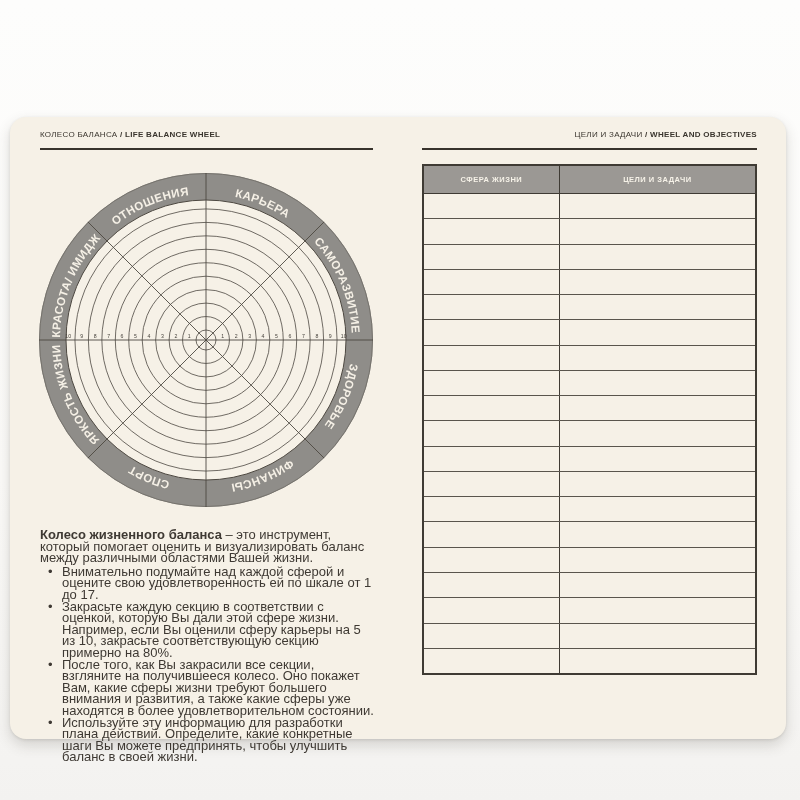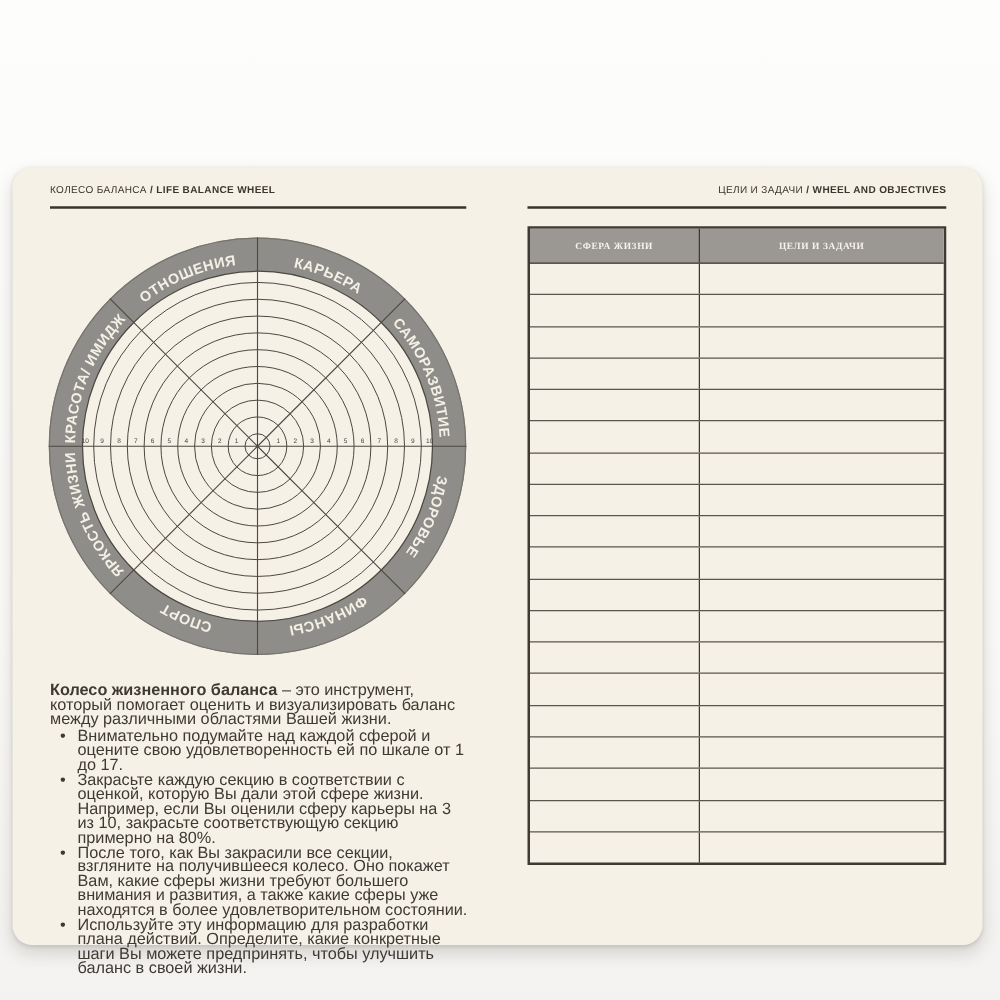--- a/index.html
+++ b/index.html
@@ -1,18 +1,18 @@
 <!DOCTYPE html>
 <html><head>
 <meta charset="utf-8">
 <style>
   html,body{margin:0;padding:0;}
   body{width:800px;height:800px;background:#fefefe;font-family:"Liberation Sans",sans-serif;position:relative;overflow:hidden;}
   .stage{position:absolute;inset:0;background:linear-gradient(180deg,#fdfdfc 0%,#fbfaf8 60%,#f3f2f0 100%);}
-  .page{position:absolute;left:10px;top:134px;width:776px;height:622px;background:#f6f1e7;border-radius:16px;
+  .page{position:absolute;left:10px;top:117px;width:776px;height:622px;background:#f6f1e7;border-radius:16px;
         box-shadow:0 6px 14px rgba(60,55,45,.18), 0 1px 3px rgba(60,55,45,.12);}
   .hdr{position:absolute;top:13px;height:18px;border-bottom:2px solid #38332c;color:#3a352e;font-size:8px;
        letter-spacing:.3px;white-space:nowrap;}
   .hdr .ru{font-weight:400;}
   .hdr .bold{font-weight:700;}
   .hdr-left{left:30px;width:333px;text-align:left;}
   .hdr-right{left:412px;width:335px;text-align:right;}
   #wheel-svg{position:absolute;left:26px;top:53px;}
   .wheel-line{stroke:#4d4841;stroke-width:0.9;fill:none;}
   .wheel-circle{stroke:#4d4841;stroke-width:0.8;fill:none;}
@@ -21,21 +21,21 @@
   .desc{position:absolute;left:30px;top:412px;width:336px;color:#3e3933;font-size:13px;line-height:11.6px;}
   .desc p{margin:0 0 2px 0;}
   .desc b{font-weight:700;}
   .desc ul{list-style:none;margin:0;padding:0;}
   .desc li{position:relative;padding-left:22px;margin:0;}
   .desc li::before{content:"\2022";position:absolute;left:8px;top:0;}
   .gtable{position:absolute;left:412px;top:47px;width:335px;height:511px;border:2px solid #3f3b34;
           box-sizing:border-box;display:flex;flex-direction:column;}
   .g-head{display:flex;height:27px;flex:0 0 27px;color:#f6f2e8;font-weight:700;font-size:7.5px;
           letter-spacing:.5px;border-bottom:1.5px solid #3f3b34;}
-  .g-head .c1,.g-head .c2{display:flex;align-items:center;justify-content:center;font-family:Liberation Serif, serif;}
+  .g-head .c1,.g-head .c2{display:flex;align-items:center;justify-content:center;}
   .c1{width:41%;border-right:1.5px solid #3f3b34;box-sizing:border-box;}
   .c2{width:59%;}
   .g-row{display:flex;flex:1;border-bottom:1px solid #5a554d;}
   .g-row:last-child{border-bottom:none;}
 </style>
 </head>
 <body>
 
 <div class="stage">
   <div class="page">
@@ -96,21 +96,21 @@
         <text x="112.95" y="167.8" text-anchor="middle" class="scale-num">4</text>
         <text x="126.4" y="167.8" text-anchor="middle" class="scale-num">3</text>
         <text x="139.85" y="167.8" text-anchor="middle" class="scale-num">2</text>
         <text x="153.3" y="167.8" text-anchor="middle" class="scale-num">1</text>
       </svg>
 
     <div class="desc">
       <p><b>Колесо жизненного баланса</b><span> – это инструмент, который помогает оценить и визуализировать баланс между различными областями Вашей жизни.</span></p>
       <ul id="bullet-list">
           <li>Внимательно подумайте над каждой сферой и оцените свою удовлетворенность ей по шкале от 1 до 17.</li>
-          <li>Закрасьте каждую секцию в соответствии с оценкой, которую Вы дали этой сфере жизни. Например, если Вы оценили сферу карьеры на 3 из 10, закрасьте соответствующую секцию примерно на 80%.</li>
+          <li>Закрасьте каждую секцию в соответствии с оценкой, которую Вы дали этой сфере жизни. Например, если Вы оценили сферу карьеры на 5 из 10, закрасьте соответствующую секцию примерно на 80%.</li>
           <li>После того, как Вы закрасили все секции, взгляните на получившееся колесо. Оно покажет Вам, какие сферы жизни требуют большего внимания и развития, а также какие сферы уже находятся в более удовлетворительном состоянии.</li>
           <li>Используйте эту информацию для разработки плана действий. Определите, какие конкретные шаги Вы можете предпринять, чтобы улучшить баланс в своей жизни.</li>
         </ul>
     </div>
 
     <div class="gtable">
       <div class="g-head" id="gtable-head" style="background: rgb(155, 152, 148); color: rgb(246, 242, 232);">
         <div class="c1">СФЕРА ЖИЗНИ</div>
         <div class="c2">ЦЕЛИ И ЗАДАЧИ</div>
       </div>

